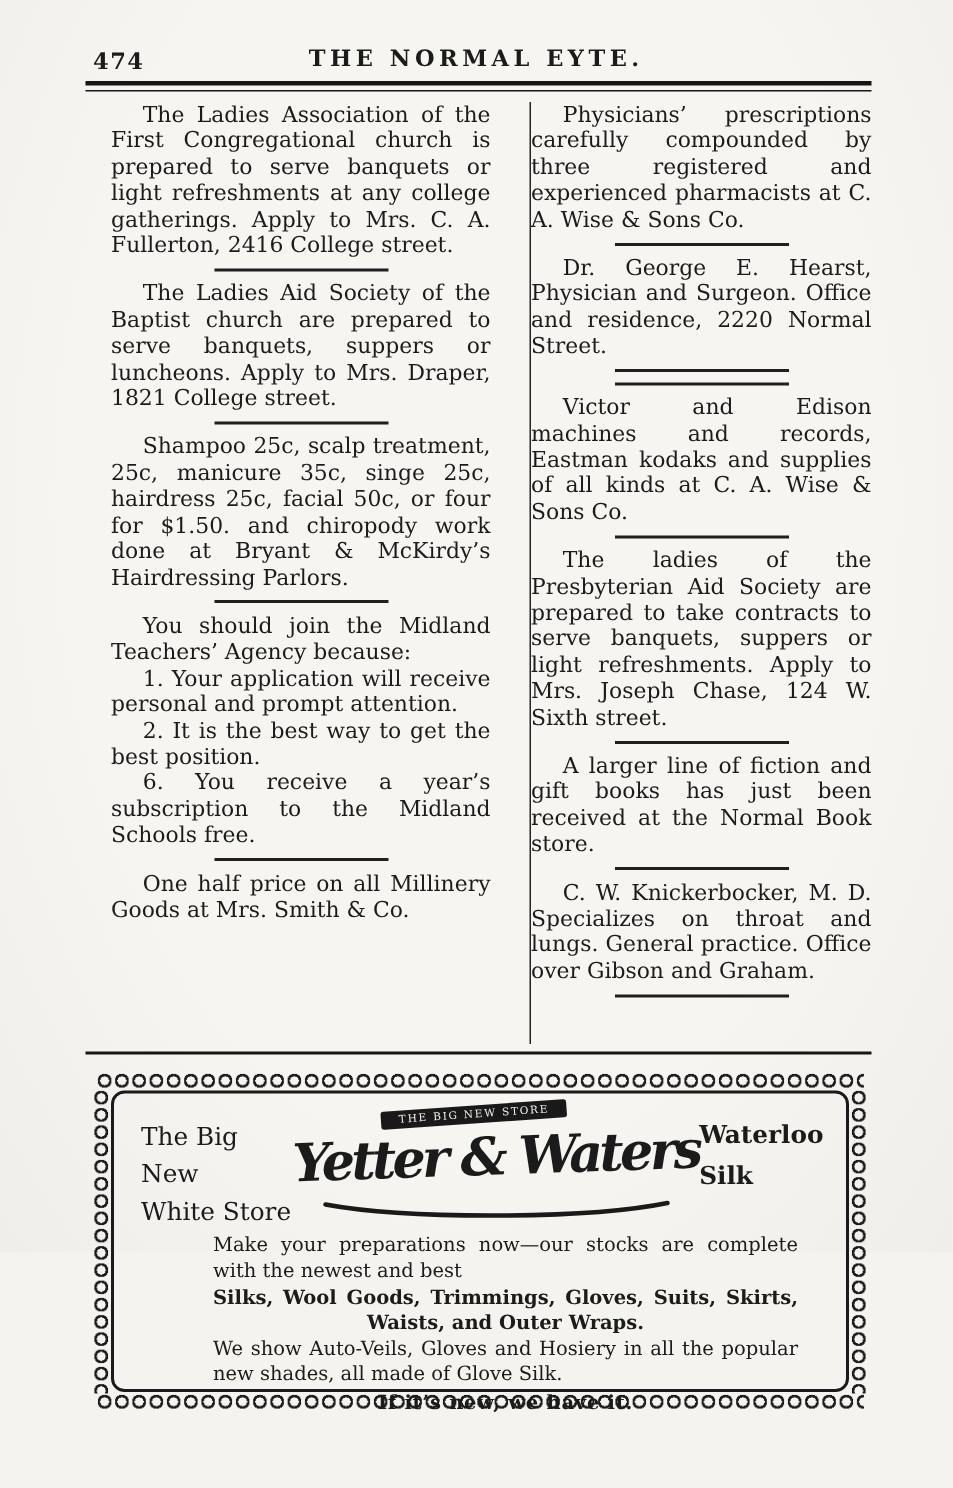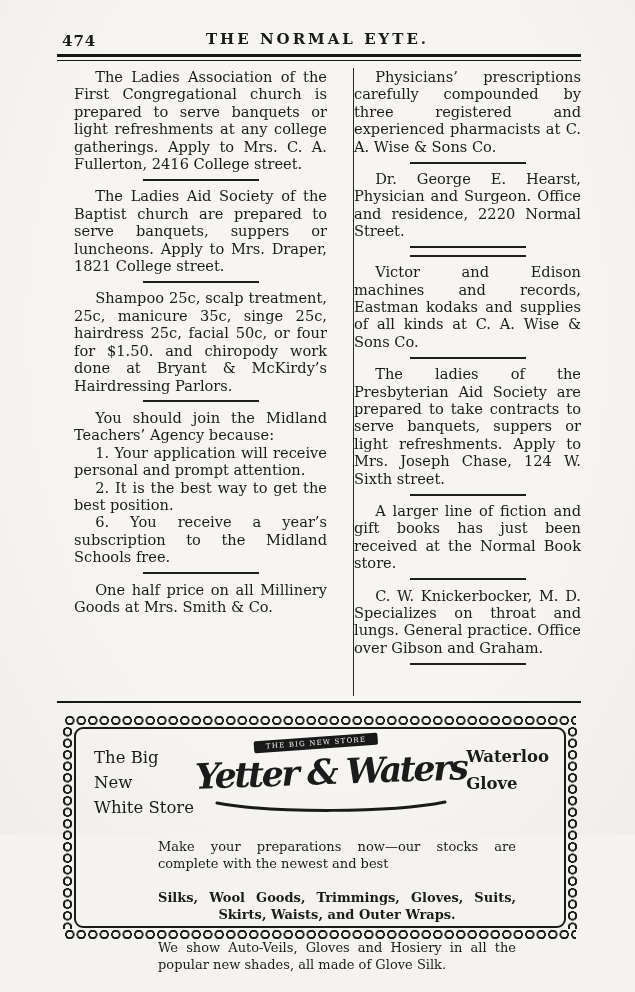--- a/index.html
+++ b/index.html
@@ -56,21 +56,21 @@
   .ribbon { position:absolute; left:50%; top:-1px; transform:translateX(-62%) rotate(-4deg);
     background:#191919; color:#f4f3ef; font-size:7px; letter-spacing:1.2px;
     padding:2px 12px; white-space:nowrap; border-radius:2px; text-transform:uppercase; }
   .script { display:inline-block; margin-top:13px; transform:rotate(-2deg);
     font-style:italic; font-weight:bold; font-size:35px; letter-spacing:-2.5px; white-space:nowrap; }
   .flourish { position:absolute; left:50%; transform:translateX(-50%); bottom:2px; }
   .location { width:126px; padding-top:5px; font-weight:bold; font-size:16.5px;
     line-height:27px; text-align:left; }
 
   .ad-body { padding:2px 32px 0 66px; font-size:13px; line-height:17.2px; }
-  .ad-body p { margin:16px; }
+  .ad-body p { margin:0; }
   .jus { text-align:justify; text-align-last:left; }
   .items { font-weight:bold; text-align:justify; text-align-last:center; }
   .slogan { font-weight:bold; text-align:center; letter-spacing:0.5px; padding-top:2px; }
 </style>
 </head>
 <body>
 
 <div class="page">
 
   <div class="header">
@@ -130,21 +130,21 @@
         </div>
         <div class="logo-wrap">
           <div class="ribbon">The Big New Store</div>
           <span class="script">Yetter &amp; Waters</span>
           <svg class="flourish" width="240" height="12" viewBox="0 0 240 12">
             <path d="M6,3 C 60,13 180,13 234,2" fill="none" stroke="#1a1a1a" stroke-width="3" stroke-linecap="round"></path>
           </svg>
         </div>
         <div class="location">
           <div>Waterloo</div>
-          <div>Glove</div>
+          <div>Silk</div>
         </div>
       </div>
 
       <div class="ad-body">
         <p class="jus">Make your preparations now—our stocks are complete with the newest and best</p>
         <p class="items">Silks, Wool Goods, Trimmings, Gloves, Suits, Skirts, Waists, and Outer Wraps.</p>
         <p class="jus">We show Auto-Veils, Gloves and Hosiery in all the popular new shades, all made of Glove Silk.</p>
         <p class="slogan">If it’s new, we have it.</p>
       </div>
     </div>

